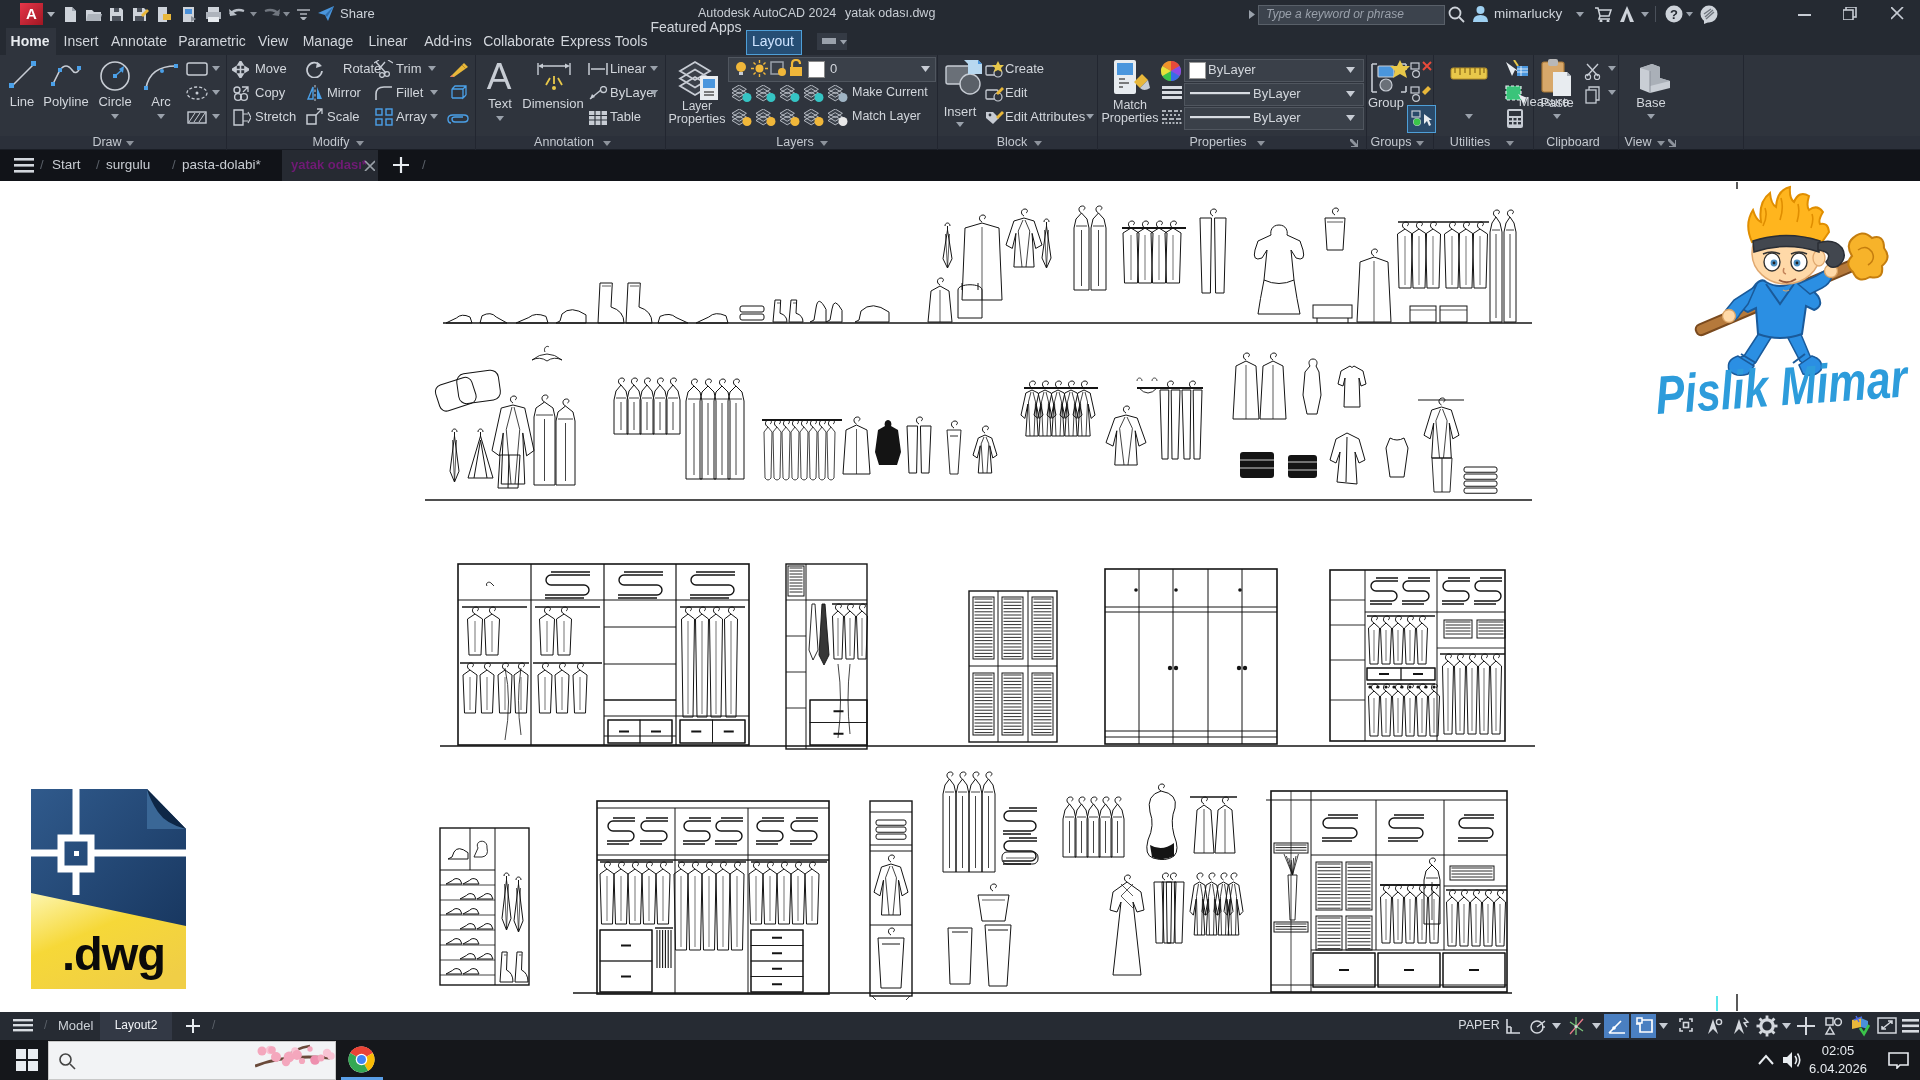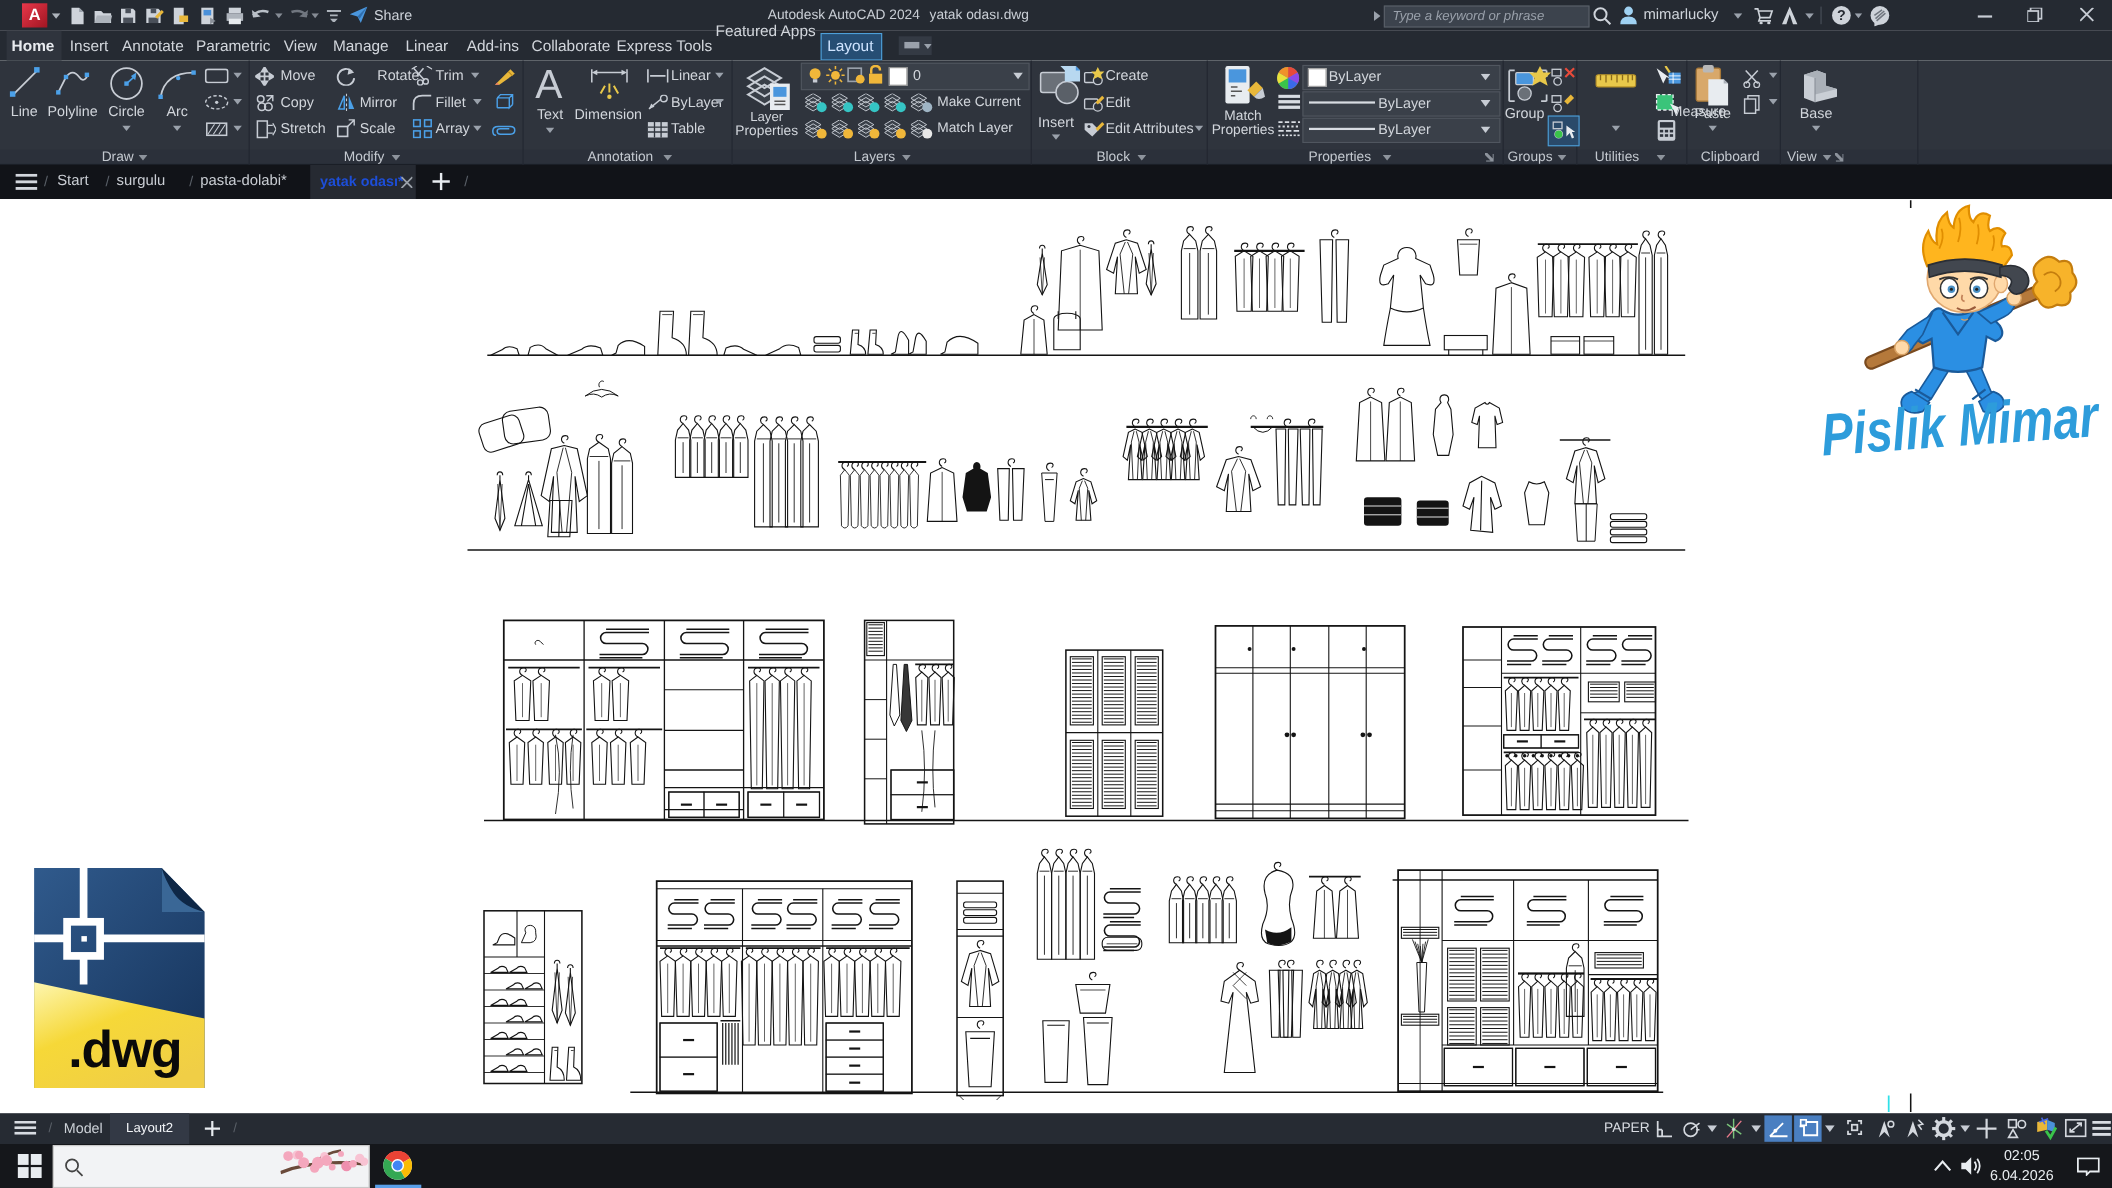--- a/index.html
+++ b/index.html
@@ -626,21 +626,21 @@
     <rect y="6" width="20" height="2.6" fill="#d2d6dc"></rect>
     <rect y="12" width="20" height="2.6" fill="#d2d6dc"></rect>
   </svg>
 <div class="t" style="left:40px;top:165px;font-size:13px;color:#5a6068;font-weight:400;transform:translate(0,-52%);">/</div>
 <div class="t" style="left:52px;top:165px;font-size:13.5px;color:#c9cdd3;font-weight:400;transform:translate(0,-52%);">Start</div>
 <div class="t" style="left:96px;top:165px;font-size:13px;color:#5a6068;font-weight:400;transform:translate(0,-52%);">/</div>
 <div class="t" style="left:106px;top:165px;font-size:13.5px;color:#c9cdd3;font-weight:400;transform:translate(0,-52%);">surgulu</div>
 <div class="t" style="left:172px;top:165px;font-size:13px;color:#5a6068;font-weight:400;transform:translate(0,-52%);">/</div>
 <div class="t" style="left:182px;top:165px;font-size:13.5px;color:#c9cdd3;font-weight:400;transform:translate(0,-52%);">pasta-dolabi*</div>
 <div style="position:absolute;left:282px;top:150px;width:96px;height:31px;background:#262a32;"></div>
-<div class="t" style="left:291px;top:165px;font-size:13px;color:#1d4ed8;font-weight:700;transform:translate(0,-52%);">yatak odası*</div>
+<div class="t" style="left:291px;top:165px;font-size:13px;color:#701a75;font-weight:700;transform:translate(0,-52%);">yatak odası*</div>
 <svg style="position:absolute;left:364px;top:160px;" width="11" height="11" viewBox="0 0 11 11">
     <path d="M1,1 L11,11 M11,1 L1,11" stroke="#9aa0a8" stroke-width="1.6"></path>
   </svg>
 <svg style="position:absolute;left:393px;top:157px;" width="16" height="16" viewBox="0 0 16 16">
     <path d="M8,0 L8,16 M0,8 L16,8" stroke="#e8ecf0" stroke-width="2.2"></path>
   </svg>
 <div class="t" style="left:422px;top:165px;font-size:13px;color:#5a6068;font-weight:400;transform:translate(0,-52%);">/</div>
 <div style="position:absolute;left:0px;top:181px;width:1920px;height:831px;background:#ffffff;"></div>
 <svg style="position:absolute;left:0;top:0" width="1920" height="1012" viewBox="0 0 1920 1012">
     <g>

